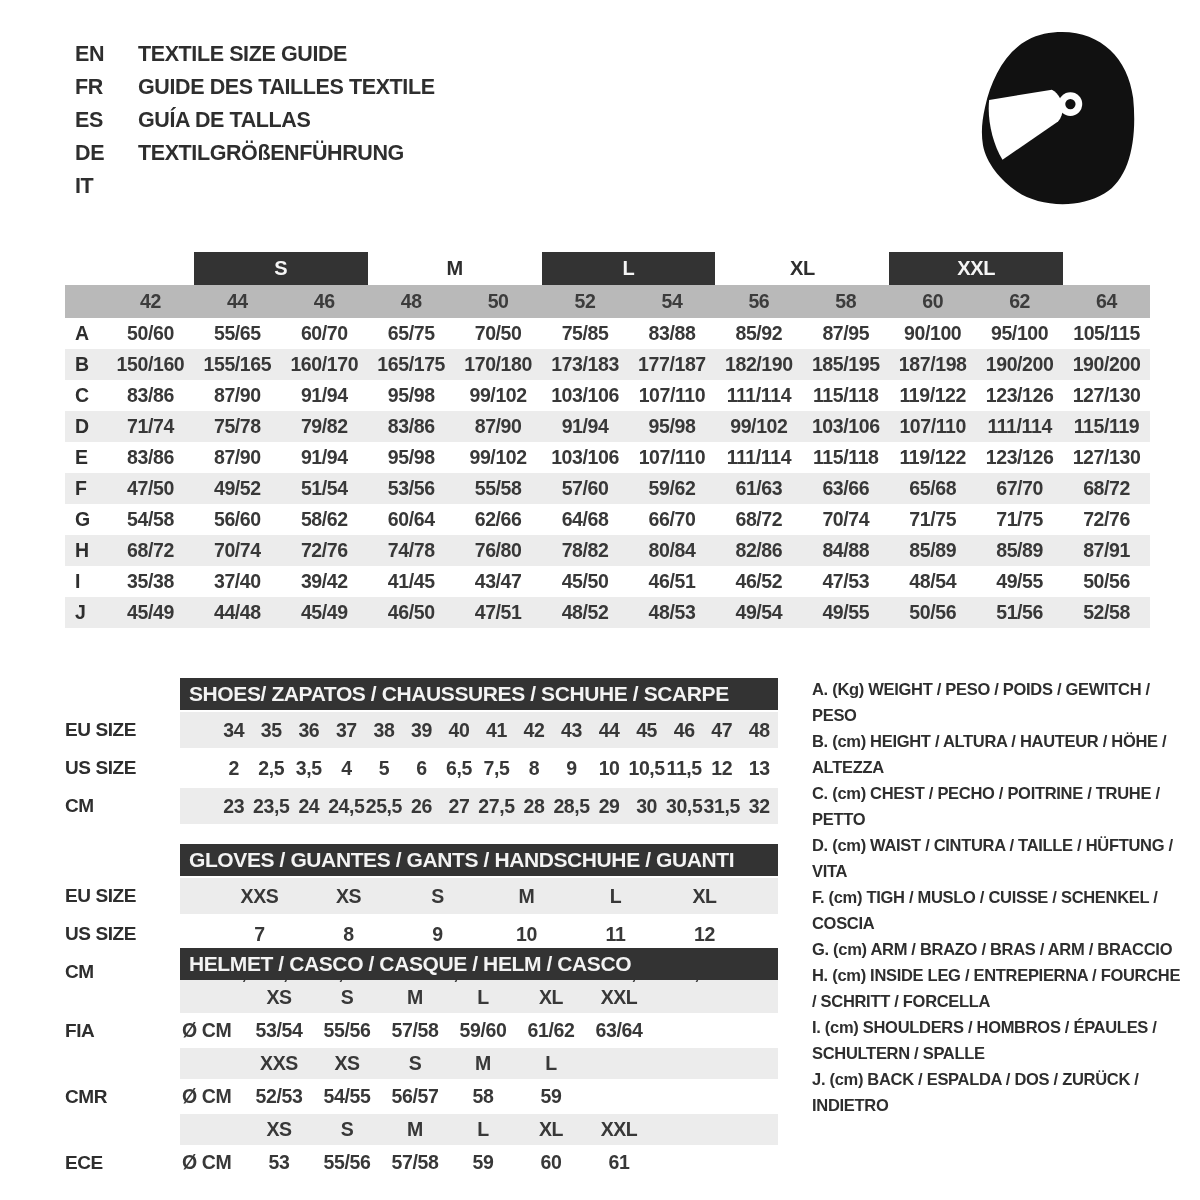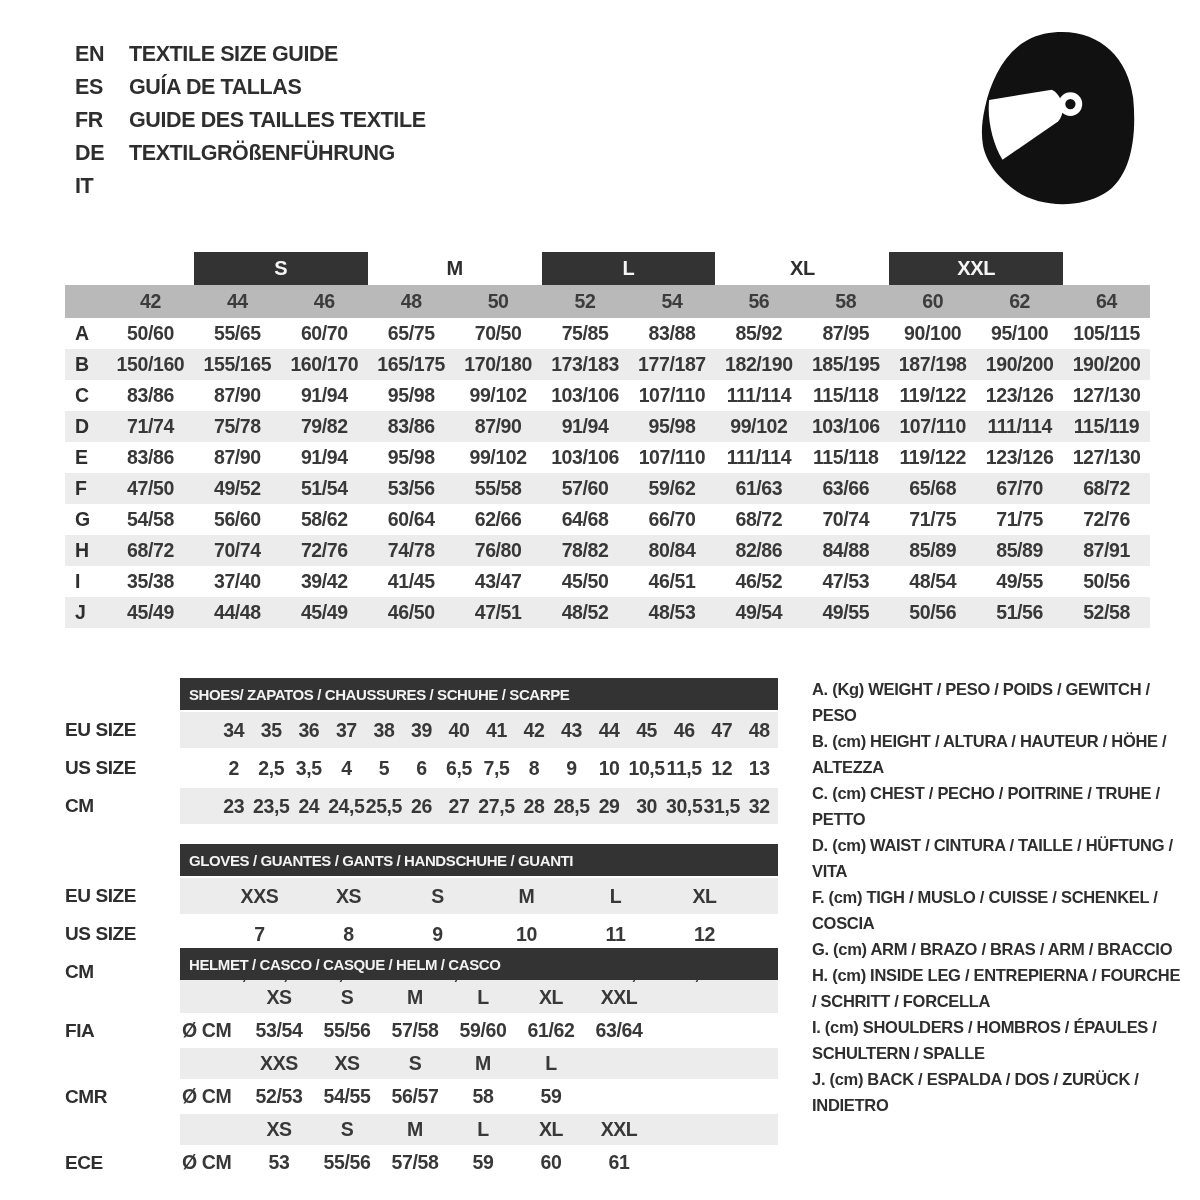--- a/index.html
+++ b/index.html
@@ -10,21 +10,21 @@
     color:#383838;
     -webkit-font-smoothing:antialiased;
   }
   .canvas {
     position:relative; width:1200px; height:1200px; background:#ffffff;
     overflow:hidden; letter-spacing:-0.4px;
   }
 
   
   .lang-block { position:absolute; left:75px; top:38px; }
-  .lang-row { display:flex; gap:10px; font-size:21.5px; line-height:33px; color:#2e2e2e; }
+  .lang-row { display:flex; gap:19px; font-size:21.5px; line-height:33px; color:#2e2e2e; }
   .lang-code { width:44px; flex:0 0 44px; }
 
   
   .helmet-logo { position:absolute; left:972px; top:28px; width:168px; height:180px; }
 
   
   .ttable { position:absolute; left:65px; top:252px; width:1085px; font-size:19.5px; }
   .grid13 { display:grid; grid-template-columns:42px repeat(12,1fr); }
   .group-row { height:33px; }
   .grp { display:flex; align-items:center; justify-content:center; font-size:20px; }
@@ -34,21 +34,21 @@
   .band-row .bcell { display:flex; align-items:center; justify-content:center; }
   .trow { height:31px; align-items:center; }
   .trow .rlabel { padding-left:10px; color:#2e2e2e; }
   .trow .vcell { text-align:center; white-space:nowrap; }
   .trows > div:nth-of-type(even) { background:#ececec; }
 
   
   .btable { position:absolute; left:65px; width:713px; }
   .btitle {
     margin-left:115px; height:32px; background:#333333; color:#f3f3f3;
-    display:flex; align-items:center; padding-left:9px; font-size:15px; white-space:nowrap;
+    display:flex; align-items:center; padding-left:9px; font-size:21px; white-space:nowrap;
   }
   .brow { display:grid; grid-template-columns:115px 1fr; margin-top:2px; height:36px; }
   .blabel { display:flex; align-items:center; font-size:19px; color:#2e2e2e; }
   .bvals { display:grid; align-items:center; text-align:center; font-size:19.5px; white-space:nowrap;padding-left:35px; }
   .cols15 { grid-template-columns:repeat(15,1fr); }
   .cols6  { grid-template-columns:repeat(6,89px) 1fr; }
   .shoes  { top:678px; }
   .gloves { top:844px; }
   .shoes .brows > div:nth-of-type(odd) .bvals,
   .gloves .brows > div:nth-of-type(odd) .bvals { background:#ececec; }
@@ -71,27 +71,27 @@
 <div class="canvas">
 
   <div class="lang-block">
 
       <div class="lang-row">
         <span class="lang-code">EN</span>
         <span class="lang-title">TEXTILE SIZE GUIDE</span>
       </div>
 
       <div class="lang-row">
+        <span class="lang-code">FR</span>
+        <span class="lang-title">GUIDE DES TAILLES TEXTILE</span>
+      </div>
+
+      <div class="lang-row">
         <span class="lang-code">ES</span>
         <span class="lang-title">GUÍA DE TALLAS</span>
-      </div>
-
-      <div class="lang-row">
-        <span class="lang-code">FR</span>
-        <span class="lang-title">GUIDE DES TAILLES TEXTILE</span>
       </div>
 
       <div class="lang-row">
         <span class="lang-code">DE</span>
         <span class="lang-title">TEXTILGRÖßENFÜHRUNG</span>
       </div>
 
       <div class="lang-row">
         <span class="lang-code">IT</span>
       </div>

